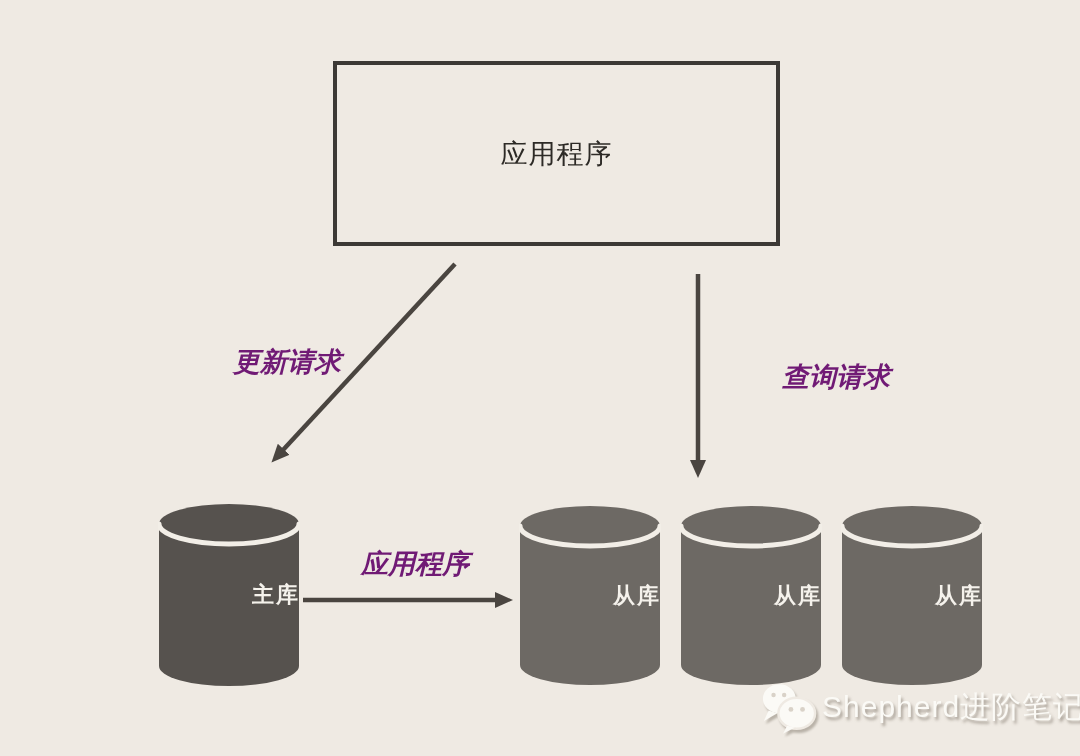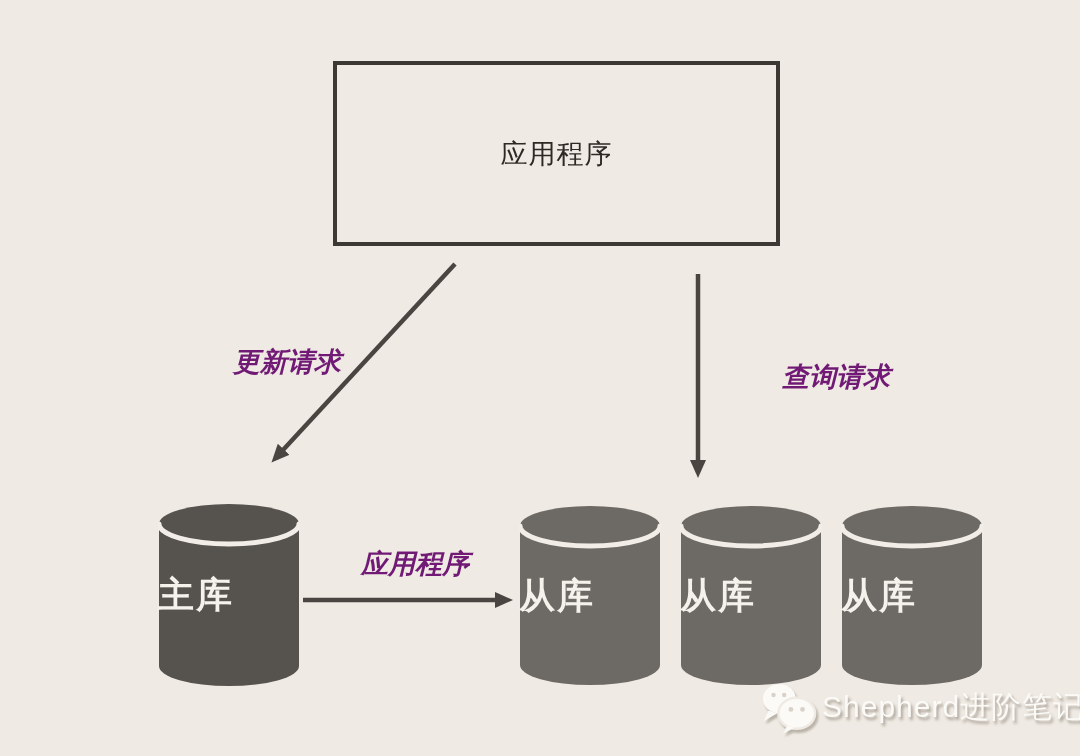--- a/index.html
+++ b/index.html
@@ -60,22 +60,22 @@
   .cylinder svg {
     position: absolute;
     left: 0; top: 0;
     width: 100%; height: 100%;
   }
   .cylinder .db-label {
     position: absolute;
     left: 0; right: 0;
     top: 50%;
     transform: translateY(-50%);
-    text-align: left;
-    font-size: 36px;
+    text-align: right;
+    font-size: 22px;
     font-weight: 700;
     color: #f5f2ec;
     letter-spacing: 2px;
   }
   .cylinder.master { left: 158px; top: 503px; height: 184px; }
   .cylinder.slave1 { left: 519px; top: 505px; height: 181px; }
   .cylinder.slave2 { left: 680px; top: 505px; height: 181px; }
   .cylinder.slave3 { left: 841px; top: 505px; height: 181px; }
   .watermark {
     position: absolute;

